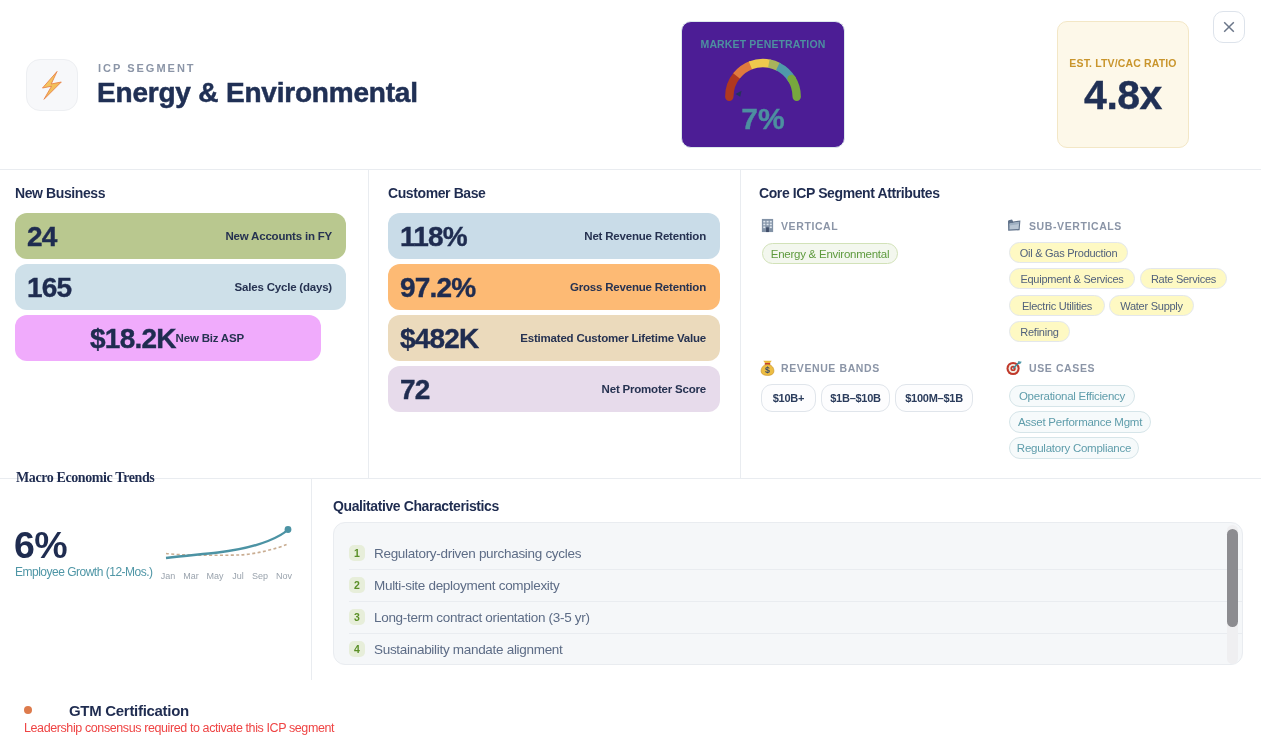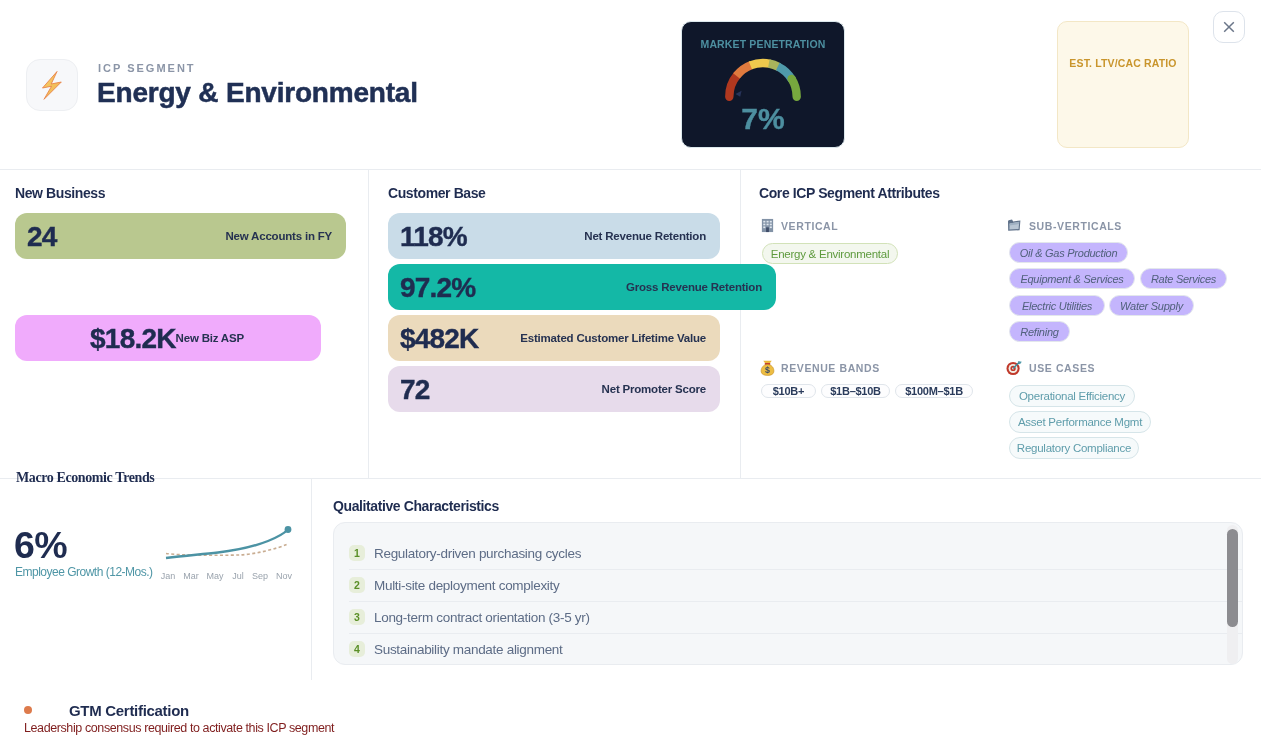--- a/index.html
+++ b/index.html
@@ -13,35 +13,35 @@
 
 
 #hicon { left:26px; top:59px; width:52px; height:52px; border-radius:14px; background:#f7f8fa; border:1px solid #edeff2; display:flex; align-items:center; justify-content:center; }
 #icplabel { left:98px; top:62px; font-size:11px; font-weight:bold; color:#8b95a7; letter-spacing:2px; }
 #title { left:97px; top:79px; font-size:28px; font-weight:bold; color:#203055; letter-spacing:-0.2px; line-height:1; -webkit-text-stroke:0.5px #203055; }
 
 
 .tcard { position:absolute; top:21px; height:127px; border-radius:10px; }
 .tcard .lab { position:absolute; left:0; width:100%; text-align:center; font-size:10.5px; font-weight:bold; letter-spacing:0.15px; line-height:1; }
 .tcard .big { position:absolute; left:0; width:100%; text-align:center; font-size:41px; font-weight:bold; letter-spacing:-0.5px; line-height:1; -webkit-text-stroke:0.4px currentColor; }
-#card1 { left:681px; width:164px; background:#0f172a; border:1px solid #dce8ec; }
+#card1 { left:681px; width:164px; background:#4c1d95; border:1px solid #dce8ec; }
 #card2 { left:857px; width:188px; background:#f2f6ea; border:1px solid #e6ecd6; }
 #card3 { left:1057px; width:132px; background:#fdf8e9; border:1px solid #f3e7c6; }
 #closebtn { left:1213px; top:11px; width:32px; height:32px; border:1px solid #dde3eb; border-radius:10px; display:flex; align-items:center; justify-content:center; }
 
 
 .mrow { position:absolute; height:46px; border-radius:12px; display:flex; align-items:center; justify-content:space-between; padding:0 14px 0 12px; }
 .mrow .val { font-size:28px; font-weight:bold; color:#1f2c50; letter-spacing:-0.8px; -webkit-text-stroke:0.4px #1f2c50; position:relative; top:1px; }
 .mrow .lab { font-size:11.5px; font-weight:bold; color:#263251; letter-spacing:-0.2px; }
 
 
 .gl { position:absolute; font-size:10.5px; font-weight:bold; color:#8b95a7; letter-spacing:0.6px; }
 .pill { position:absolute; height:21px; border-radius:10.5px; display:flex; align-items:center; justify-content:center; font-size:11px; letter-spacing:-0.25px; white-space:nowrap; }
-.pill.sv { background:#c4b5fd; border:1px solid #e3e7ec; color:#51617c;font-style:italic; }
-.pill.rb { height:14px; border-radius:11px; background:#fdfdfe; border:1px solid #e0e5eb; color:#2b3c5c; font-weight:bold; }
+.pill.sv { background:#fef9c3; border:1px solid #e3e7ec; color:#51617c; }
+.pill.rb { height:28px; border-radius:11px; background:#fdfdfe; border:1px solid #e0e5eb; color:#2b3c5c; font-weight:bold; }
 .pill.uc { height:22px; border-radius:11px; background:#f6fafb; border:1px solid #d6e5e9; color:#5f9dab; font-size:11.5px; }
 .pill.vert { background:#f3f7ee; border:1px solid #d2e2b8; color:#5e9a3e; font-size:11.5px; }
 
 
 #qbox { left:333px; top:522px; width:910px; height:143px; background:#f5f7f9; border:1px solid #e9ecf0; border-radius:12px; }
 .qrow { position:absolute; left:15px; right:15px; height:32px; display:flex; align-items:center; }
 .qrow .bdg { width:16px; height:16px; border-radius:5px; background:#e7eeda; color:#5a8f27; font-size:10.5px; font-weight:bold; display:flex; align-items:center; justify-content:center; margin-right:9px; flex:none; }
 .qrow .txt { font-size:13.5px; color:#5d6c86; letter-spacing:-0.3px; }
 .qsep { position:absolute; left:15px; right:0px; height:1px; background:#e9ecf0; }
 </style>
@@ -71,47 +71,52 @@
       <path d="M 37.38 11.45 A 33.7 33.7 0 0 1 57.01 9.74" fill="none" stroke="#efc94d" stroke-width="8.4"></path>
       <path d="M 55.85 9.51 A 33.7 33.7 0 0 1 65.82 12.94" fill="none" stroke="#a9b35c" stroke-width="8.4"></path>
       <path d="M 64.77 12.41 A 33.7 33.7 0 0 1 79.18 25.85" fill="none" stroke="#4f9aaa" stroke-width="8.4"></path>
       <path d="M 78.58 24.84 A 33.7 33.7 0 0 1 83.7 42.7" fill="none" stroke="#77a83e" stroke-width="8.4" stroke-linecap="round"></path>
       <polygon points="22.5,40 28.6,36.8 27.2,42.8" fill="#27345a"></polygon>
     </svg>
     <div class="big" style="color:#4d8fa0; font-size:30px; top:82px; letter-spacing:0;">7%</div>
   </div>
   <div id="card3" class="tcard">
     <div class="lab" style="color:#c9952c; top:36px;">EST. LTV/CAC RATIO</div>
+    <div class="big" style="color:#203055; top:52.5px;">4.8x</div>
   </div>
   <div id="closebtn" class="abs">
     <svg width="14" height="14" viewBox="0 0 14 14">
         <path d="M2.2 2.2 L11.8 11.8 M11.8 2.2 L2.2 11.8" stroke="#6b7689" stroke-width="1.5"></path>
       </svg>
   </div>
 
   <div class="hline" style="left:0; top:169px; width:1261px;"></div>
   <div class="vline" style="left:368px; top:170px; height:308px;"></div>
   <div class="vline" style="left:740px; top:170px; height:308px;"></div>
 
   <div class="sechead" style="left:15px; top:185px;">New Business</div>
   <div class="mrow" style="left:15px; top:213px; width:331px; background:#b9c88f;">
       <span class="val">24</span>
       <span class="lab">New Accounts in FY</span>
     </div>
+  <div class="mrow" style="left:15px; top:264px; width:331px; background:#cee0e9;">
+      <span class="val">165</span>
+      <span class="lab">Sales Cycle (days)</span>
+    </div>
   <div class="mrow" style="left:15px; top:315px; width:306px; background:#f0abfc;justify-content:center;">
       <span class="val">$18.2K</span>
       <span class="lab">New Biz ASP</span>
     </div>
 
   <div class="sechead" style="left:388px; top:185px;">Customer Base</div>
   <div class="mrow" style="left:388px; top:213px; width:332px; background:#c9dce8;">
       <span class="val">118%</span>
       <span class="lab">Net Revenue Retention</span>
     </div>
-  <div class="mrow" style="left:388px; top:264px; width:388px; background:#14b8a6;">
+  <div class="mrow" style="left:388px; top:264px; width:332px; background:#fdba74;">
       <span class="val">97.2%</span>
       <span class="lab">Gross Revenue Retention</span>
     </div>
   <div class="mrow" style="left:388px; top:315px; width:332px; background:#ebdabc;">
       <span class="val">$482K</span>
       <span class="lab">Estimated Customer Lifetime Value</span>
     </div>
   <div class="mrow" style="left:388px; top:366px; width:332px; background:#e7dbeb;">
       <span class="val">72</span>
       <span class="lab">Net Promoter Score</span>
@@ -211,14 +216,14 @@
     <div class="qrow" style="top:110px;">
         <span class="bdg">4</span>
         <span class="txt">Sustainability mandate alignment</span>
       </div>
     <div style="position:absolute; right:4px; top:2px; width:11px; height:139px; background:#efeff1; border-radius:6px;"></div>
     <div style="position:absolute; right:4px; top:6px; width:11px; height:98px; background:#8c8c90; border-radius:6px;"></div>
   </div>
 
   <div class="abs" style="left:24px; top:706px; width:8px; height:8px; border-radius:50%; background:#dd7b4c;"></div>
   <div class="abs navy" style="left:37px; top:702px; font-size:15px; font-weight:bold; letter-spacing:-0.3px;margin-left:32px;">GTM Certification</div>
-  <div class="abs" style="left:24px; top:721px; font-size:12.5px; color:#7f1d1d; letter-spacing:-0.4px;">Leadership consensus required to activate this ICP segment</div>
+  <div class="abs" style="left:24px; top:721px; font-size:12.5px; color:#ef4444; letter-spacing:-0.4px;">Leadership consensus required to activate this ICP segment</div>
 </div>
 
 </body></html>

